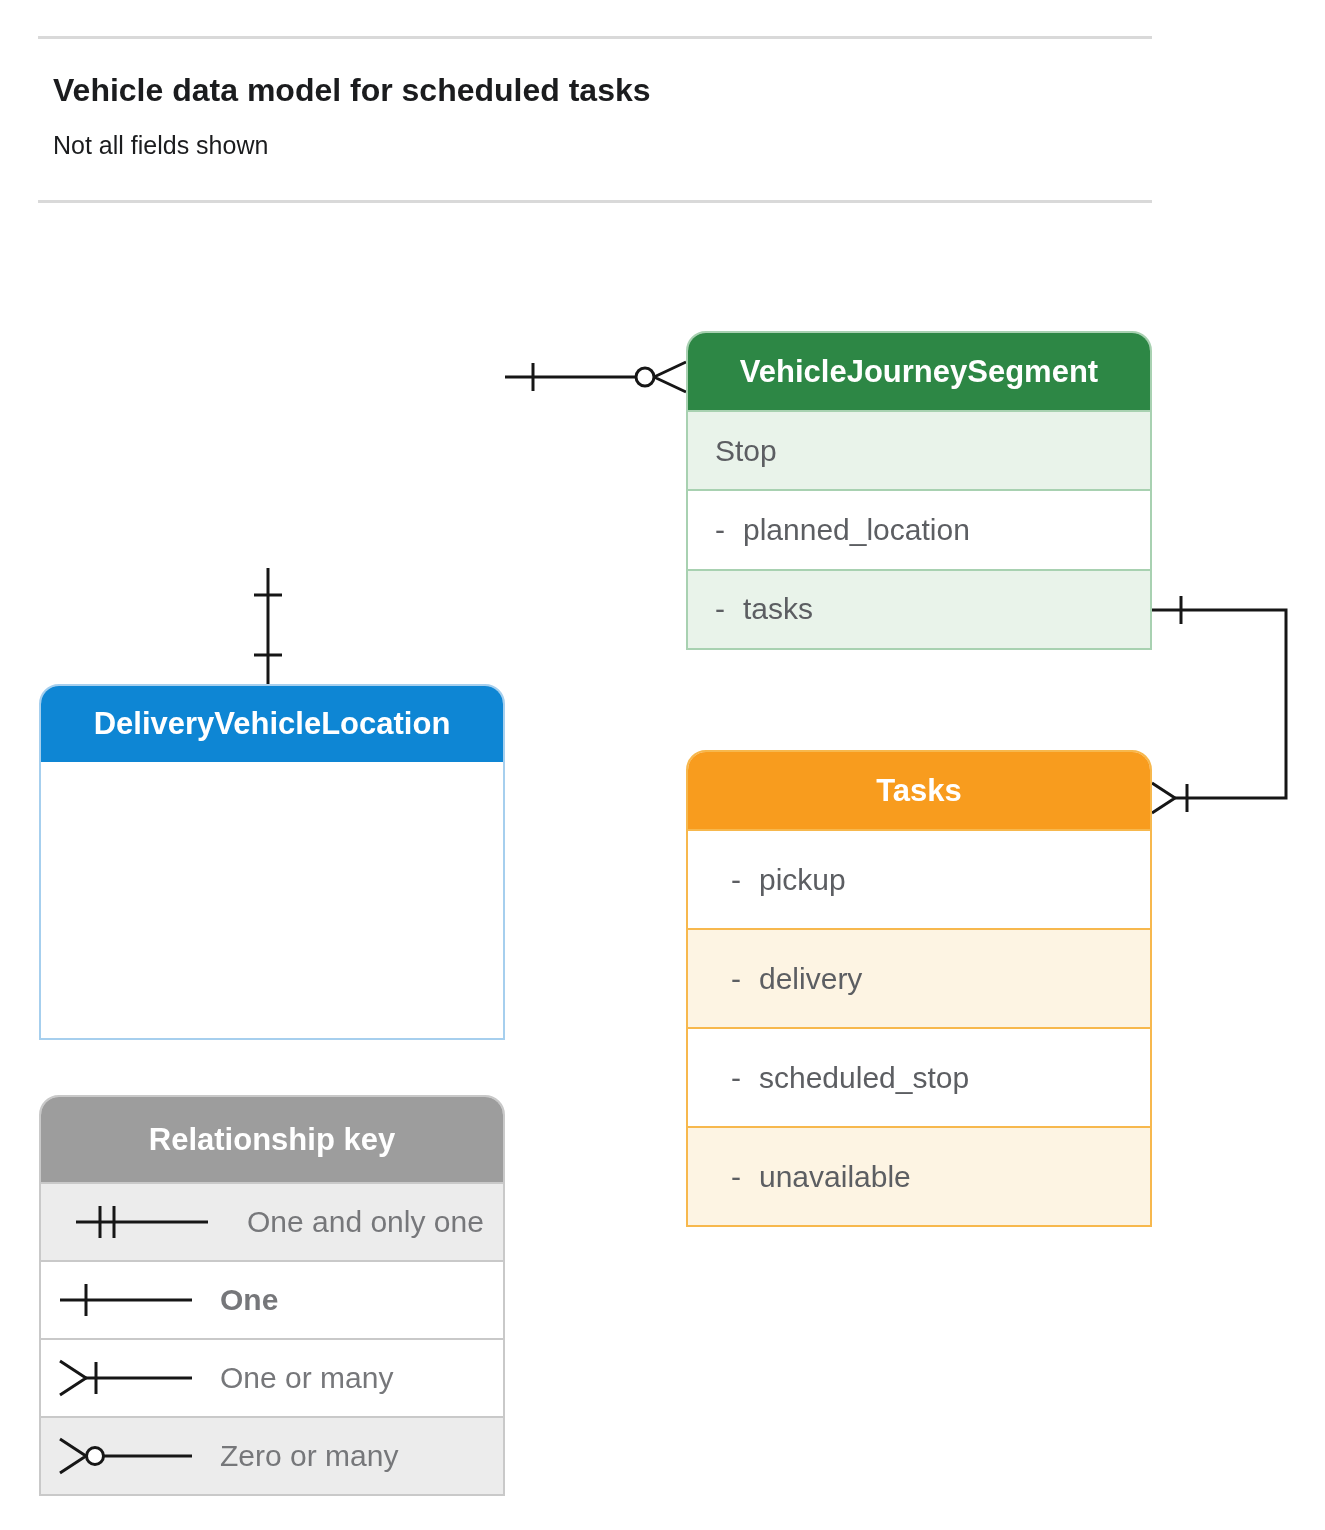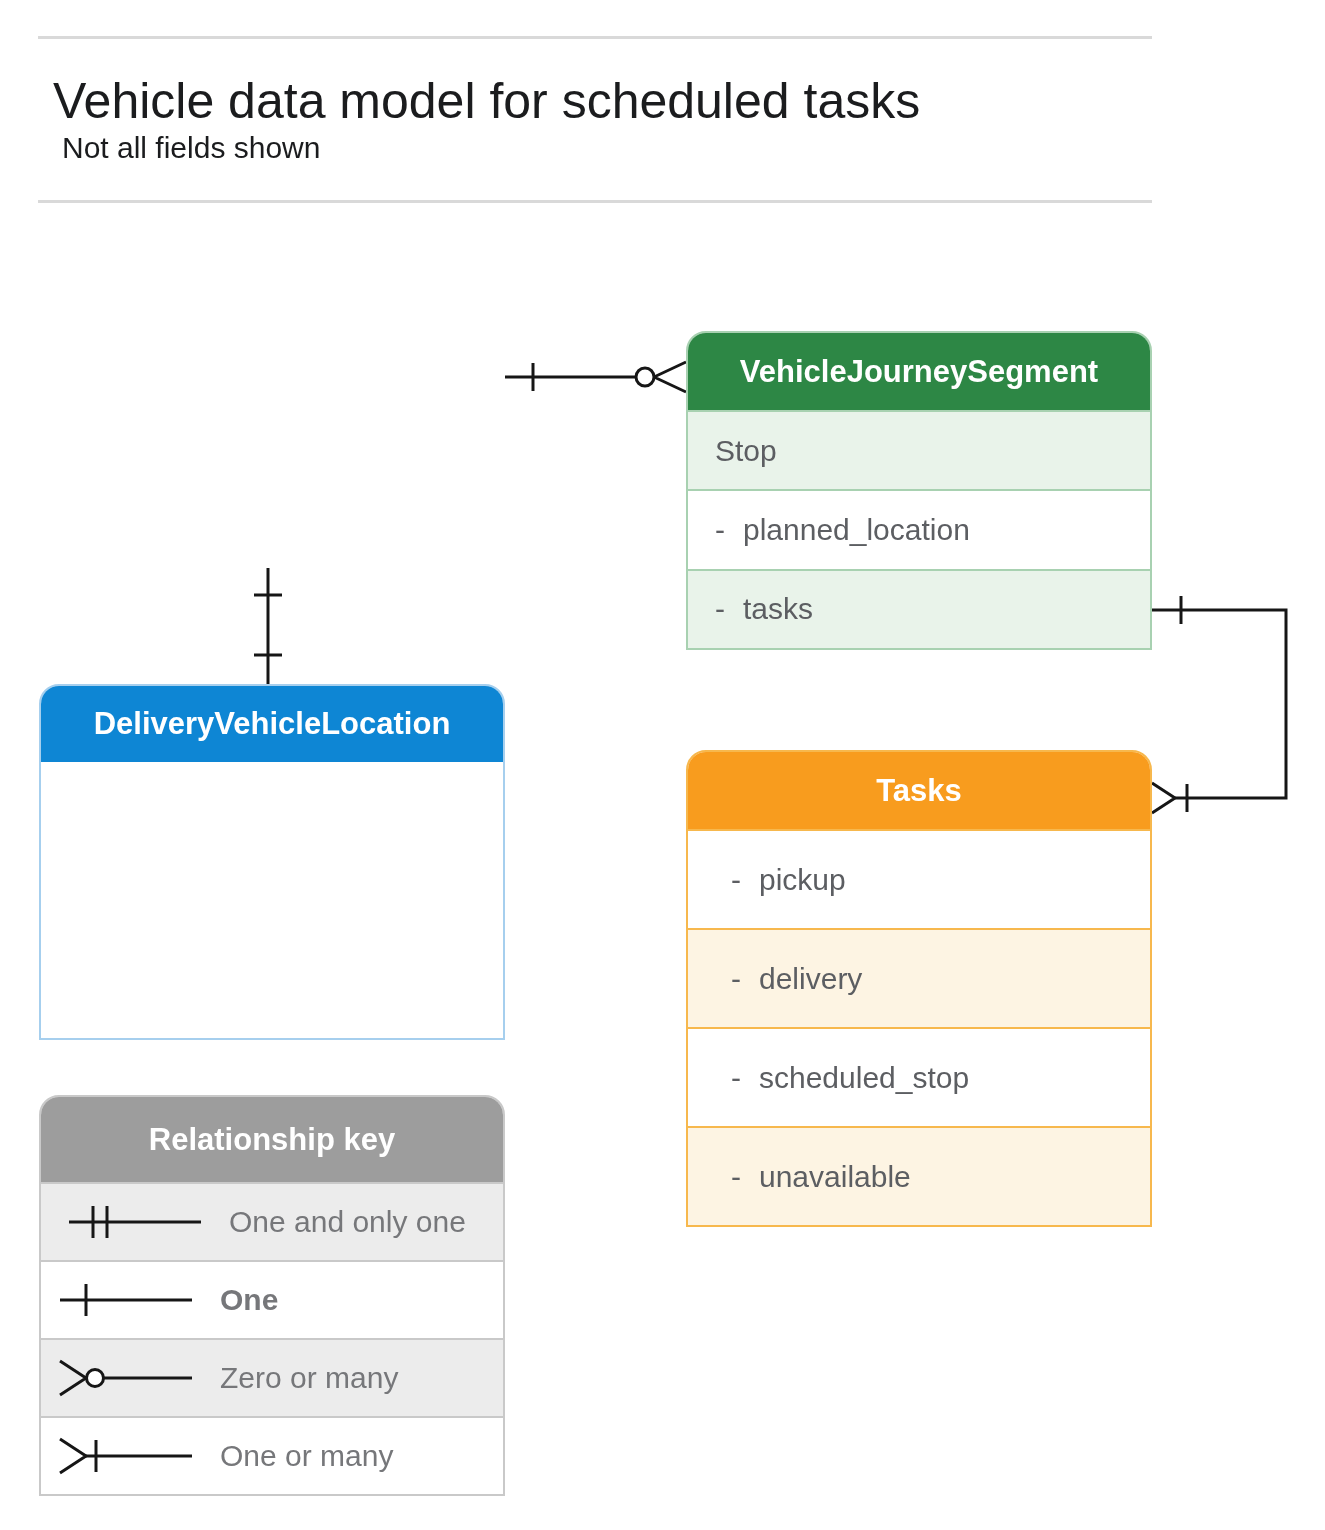--- a/index.html
+++ b/index.html
@@ -3,22 +3,22 @@
 <meta charset="utf-8">
 <style>
   html,body{margin:0;padding:0;background:#ffffff;}
   body{font-family:"Liberation Sans", sans-serif; -webkit-font-smoothing:antialiased;}
   #canvas{position:relative;width:1325px;height:1530px;background:#ffffff;overflow:hidden;}
 
   .divider{position:absolute;left:38px;width:1114px;height:3px;background:var(--c-divider);}
   #divider-top{top:36px;}
   #divider-bottom{top:200px;}
 
-  #page-title{position:absolute;left:53px;top:72px;font-size:50px;font-weight:400;color:var(--c-title);letter-spacing:0;}
-  #page-subtitle{position:absolute;left:62px;top:131px;font-size:30px;font-weight:400;color:var(--c-title);}
+  #page-title{position:absolute;left:53px;top:72px;font-size:32px;font-weight:700;color:var(--c-title);letter-spacing:0;}
+  #page-subtitle{position:absolute;left:53px;top:131px;font-size:25px;font-weight:400;color:var(--c-title);}
 
   
   .entity{position:absolute;box-sizing:border-box;border:2px solid;border-radius:20px 20px 0 0;
           display:flex;flex-direction:column;background:#fff;overflow:hidden;}
   .entity-header{flex:0 0 auto;display:flex;align-items:center;justify-content:center;
                  color:#fff;font-weight:700;font-size:31px;}
   .rows{flex:1 1 auto;display:flex;flex-direction:column;}
   .row{flex:1 1 0;display:flex;align-items:center;border-top:2px solid;box-sizing:border-box;
        font-size:30px;color:var(--c-rowText);padding-left:27px;background:#fff;}
   .row .dash{display:inline-block;width:28px;}
@@ -144,47 +144,47 @@
           <span>unavailable</span>
         </div>
       </div>
   </div>
 
   <div id="legend-box" class="entity theme-gray">
     <div class="entity-header">
       <span class="entity-title">Relationship key</span>
     </div>
     <div class="rows" id="legend-rows">
-        <div class="row legend-row tint" style="padding-left: 9px;">
+        <div class="row legend-row tint" style="padding-left: 16px; gap: 11px;">
           <svg viewBox="0 0 140 48" class="sym">
             <path d="M2 24 H134"></path>
             <path d="M26 8 V40"></path>
             <path d="M40 8 V40"></path>
           </svg>
           <span class="label">One and only one</span>
         </div>
         <div class="row legend-row" style="padding-left: 0px; font-weight: bold;">
           <svg viewBox="0 0 140 48" class="sym">
             <path d="M2 24 H134"></path>
             <path d="M28 8 V40"></path>
           </svg>
           <span class="label">One</span>
         </div>
+        <div class="row legend-row" style="padding-left: 0px;">
+          <svg viewBox="0 0 140 48" class="sym">
+            <path d="M2 7 L28 24 L2 41"></path>
+            <path d="M28 24 H134"></path>
+            <path d="M38 8 V40"></path>
+          </svg>
+          <span class="label">One or many</span>
+        </div>
         <div class="row legend-row tint" style="padding-left: 0px;">
           <svg viewBox="0 0 140 48" class="sym">
             <path d="M2 7 L28 24 L2 41"></path>
             <path d="M45.5 24 H134"></path>
             <circle cx="37" cy="24" r="8.5"></circle>
           </svg>
           <span class="label">Zero or many</span>
         </div>
-        <div class="row legend-row" style="padding-left: 0px;">
-          <svg viewBox="0 0 140 48" class="sym">
-            <path d="M2 7 L28 24 L2 41"></path>
-            <path d="M28 24 H134"></path>
-            <path d="M38 8 V40"></path>
-          </svg>
-          <span class="label">One or many</span>
-        </div>
       </div>
   </div>
 
 </div>
 
 </body></html>

